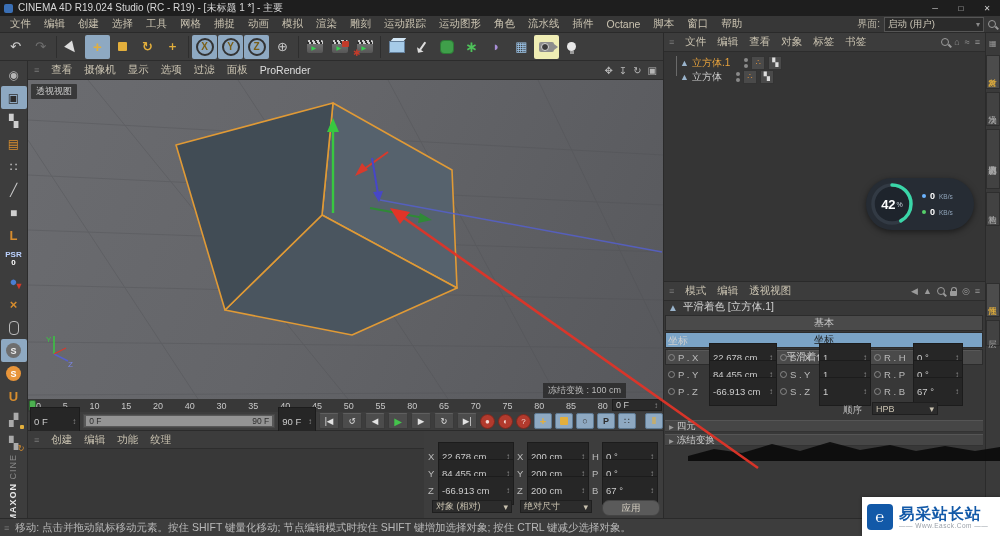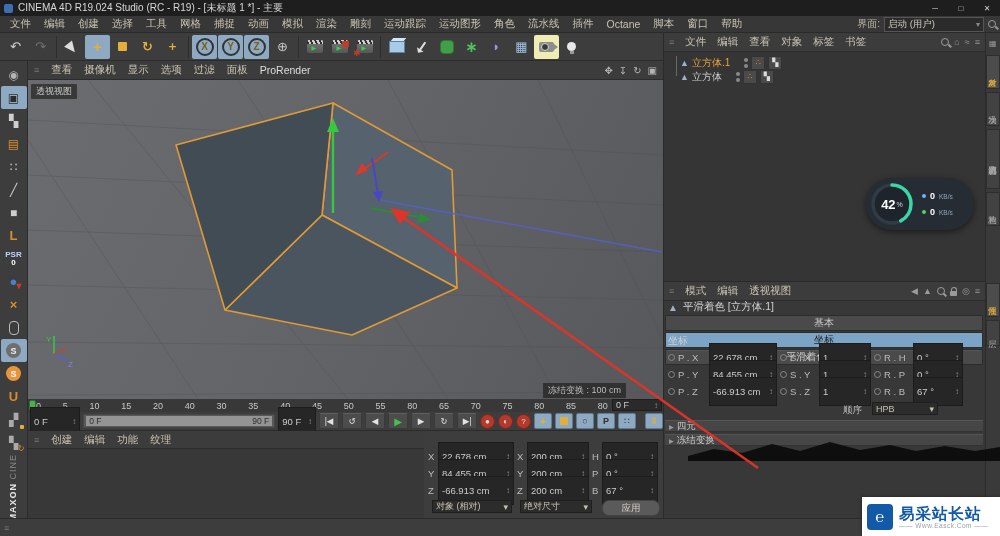--- a/index.html
+++ b/index.html
@@ -709,20 +709,21 @@
   </div>
   <div class="vtab on" style="top:55px;height:34px;">对象</div>
   <div class="vtab" style="top:92px;height:34px;">场次</div>
   <div class="vtab" style="top:129px;height:60px;">内容浏览器</div>
   <div class="vtab" style="top:192px;height:34px;">构造</div>
   <div class="vtab on" style="top:283px;height:34px;">属性</div>
   <div class="vtab" style="top:320px;height:26px;">层</div>
 
   <div class="abs statusbar">
     <span class="hdl">≡</span>
+    <span>移动: 点击并拖动鼠标移动元素。按住 SHIFT 键量化移动; 节点编辑模式时按住 SHIFT 键增加选择对象; 按住 CTRL 键减少选择对象。</span>
   </div>
 
   <svg class="overlay" width="1000" height="536" viewBox="0 0 1000 536">
     <polygon points="688,456 714,449 742,453 772,444 800,451 830,442 860,450 890,445 916,451 945,446 975,451 1000,447 1000,461 688,461" fill="#0a0a0a" opacity="0.9"></polygon>
     <line x1="404" y1="218" x2="758" y2="468" stroke="#e03428" stroke-width="2.6" opacity="0.95"></line>
     <polygon points="390,208 410,212 400,224" fill="#e03428"></polygon>
   </svg>
 
   <div class="abs watermark">
     <div class="wlogo">℮</div>

